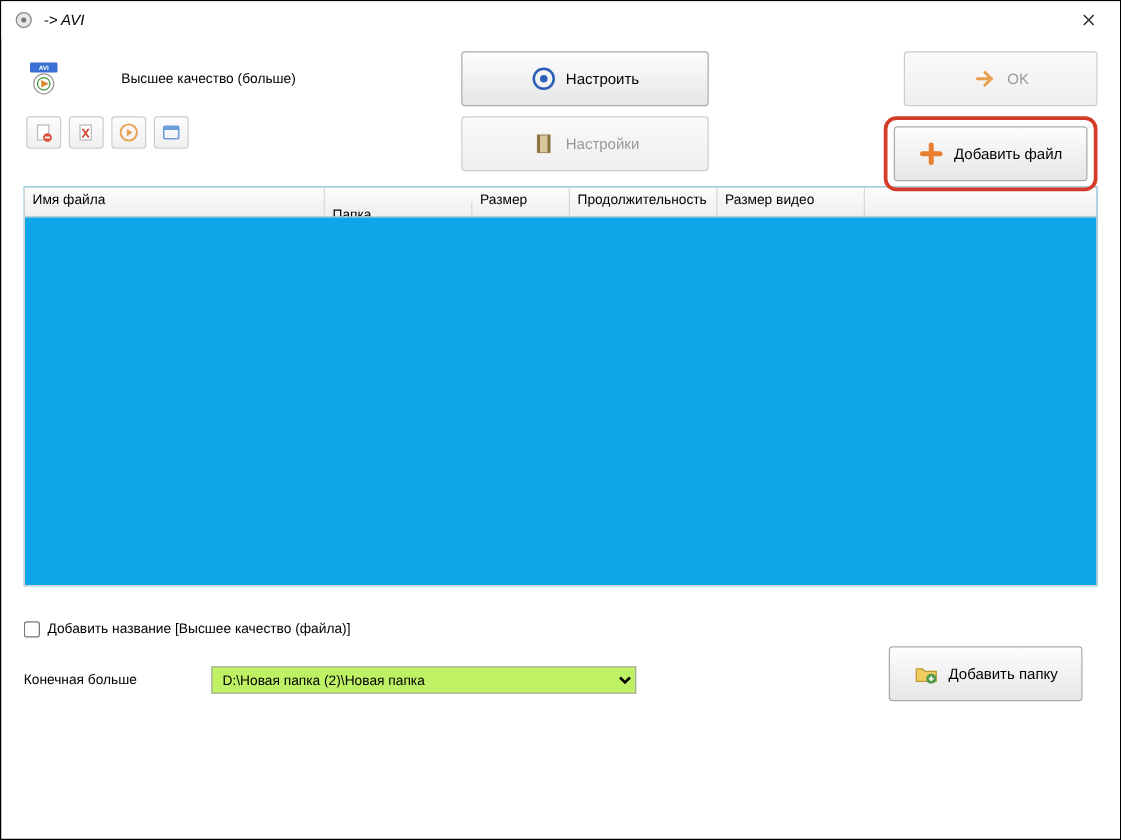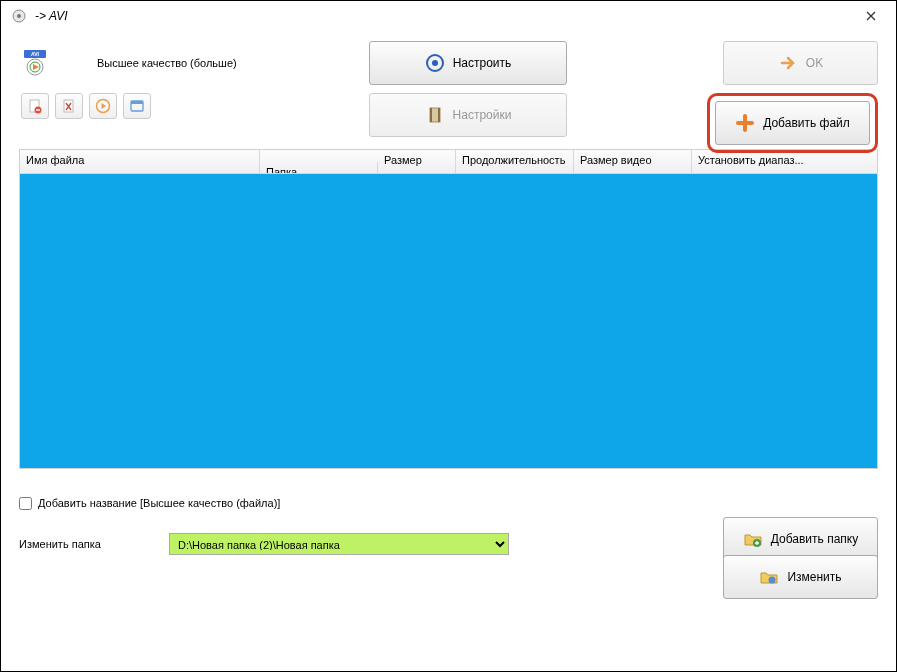--- a/index.html
+++ b/index.html
@@ -162,21 +162,21 @@
       width: 340px;
       height: 22px;
       font-size: 11px;
       border: 1px solid #aaa;
       background: #bef264;
       padding: 4px 4px;
     }
     .bottom-row-rel { position: relative; height: 30px; }
     .btn-right-abs {
       position: absolute;
-      right: 0;
+      right: 12px;
     }
   </style>
 </head>
 <body>
 
 <div class="titlebar">
   <span class="app-icon">
     <svg viewBox="0 0 16 16">
         <circle cx="8" cy="8" r="6" fill="#e8e8e8" stroke="#888"></circle>
         <circle cx="8" cy="8" r="2" fill="#777"></circle>
@@ -274,21 +274,20 @@
     </span>
   </div>
 
   <div class="table-container">
     <div class="table-header">
       <div class="th">Имя файла</div>
       <div class="th">Папка</div>
       <div class="th">Размер</div>
       <div class="th">Продолжительность</div>
       <div class="th">Размер видео</div>
-      <div class="th">Установить диапаз...</div>
     </div>
     <div></div>
   </div>
 
   <div class="bottom-area">
     <div class="bottom-row-rel">
       <div class="checkbox-row">
         <input type="checkbox" style="">
         <span>Добавить название [Высшее качество (файла)]</span>
       </div>
@@ -301,31 +300,20 @@
                 <path d="M14 12 L14 16 M12 14 L16 14" stroke="#fff" stroke-width="1.3"></path>
               </svg>
           </span>
           <span>Добавить папку</span>
         </button>
       </span>
     </div>
 
     <div class="bottom-row-rel" style="margin-top:12px;">
       <div class="folder-row">
-        <span style="width:130px;">Изменить папка</span>
+        <span style="width:130px;">Конечная больше</span>
         <select>
           <option>D:\Новая папка (2)\Новая папка</option>
         </select>
       </div>
-      <span class="btn-right-abs">
-        <button class="btn medium">
-          <span class="btn-icon">
-            <svg viewBox="0 0 20 20">
-                <path d="M2 6 L7 6 L9 8 L18 8 L18 16 L2 16 Z" fill="#f0cc60" stroke="#c09830"></path>
-                <circle cx="13" cy="13" r="3.5" fill="#5a8ad0"></circle>
-              </svg>
-          </span>
-          <span>Изменить</span>
-        </button>
-      </span>
     </div>
   </div>
 </div>
 
 </body></html>

